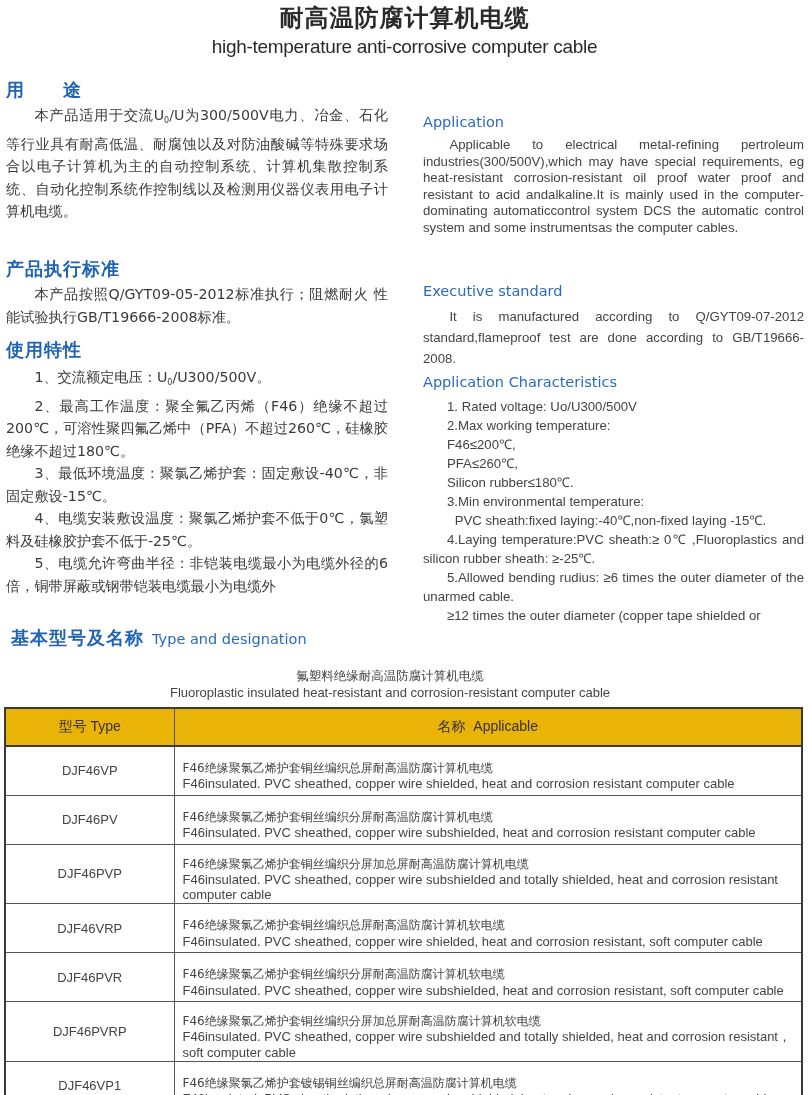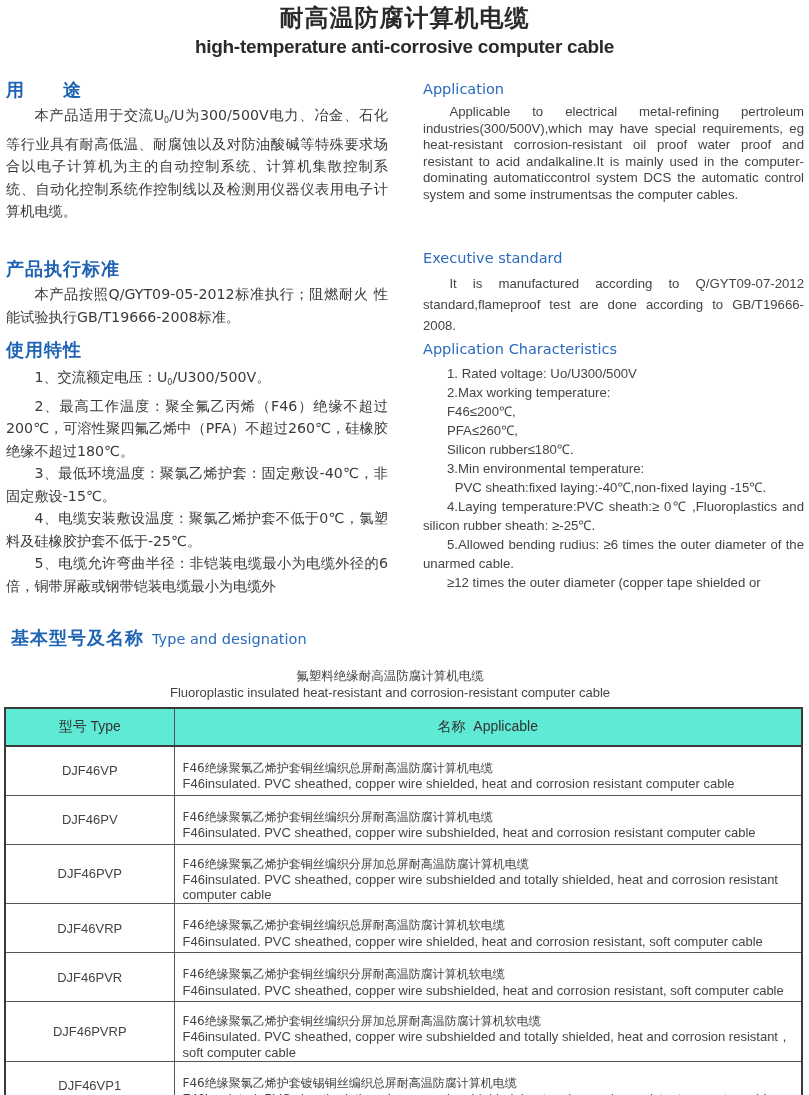--- a/index.html
+++ b/index.html
@@ -2,27 +2,27 @@
 <html><head>
   <meta charset="utf-8">
   <style>
     * { margin: 0; padding: 0; box-sizing: border-box; }
     html, body { width: 809px; height: 1095px; background: #ffffff; overflow: hidden; }
     body { position: relative; font-family: "Liberation Sans", "DejaVu Sans", sans-serif; color: #333; }
 
     .title-cn { position: absolute; top: 2px; left: 0; width: 809px; text-align: center;
       font-family: "DejaVu Sans", sans-serif; font-weight: bold; font-size: 24px; color: #2a2a2a; letter-spacing: 1px; }
     .title-en { position: absolute; top: 36px; left: 0; width: 809px; text-align: center;
-      font-family: "Liberation Sans", sans-serif; font-weight: bold; font-size: 19px; color: #2a2a2a; letter-spacing: -0.3px; }
+      font-family: "Liberation Sans", sans-serif; font-weight: normal; font-size: 19px; color: #2a2a2a; letter-spacing: -0.3px; }
 
     .col-left { position: absolute; left: 6px; width: 382px; }
     .col-right { position: absolute; left: 423px; width: 381px; }
 
     .h-cn { font-family: "DejaVu Sans", sans-serif; font-weight: bold; font-size: 18px; color: #1f63b5; letter-spacing: 1px; }
-    .h-en { font-family: "DejaVu Sans", sans-serif; font-size: 14.5px; color: #2a6bbf; }
+    .h-en { font-family: "DejaVu Sans", sans-serif; font-size: 14.5px; color: #2a6bbf; margin-top: 33px; }
 
     .p-cn { font-family: "DejaVu Sans", sans-serif; font-size: 14.2px; line-height: 22.5px; color: #3a3a3a; text-align: justify; text-align-last: left; }
     .p-en { font-family: "Liberation Sans", sans-serif; font-size: 13.2px; line-height: 16.6px; color: #444; text-align: justify; }
     .indent { text-indent: 2em; }
     .sub { font-size: 8px; vertical-align: -3px; }
 
     .sec1-l { top: 78px; }
     .sec1-r { top: 81px; }
     .sec2-l { top: 244px; margin-top: 13px; }
     .sec2-r { top: 250px; }
@@ -34,21 +34,21 @@
     .type-heading { position: absolute; top: 626px; left: 11px; }
     .type-heading .cn { font-family: "DejaVu Sans", sans-serif; font-weight: bold; font-size: 18px; color: #1f63b5; letter-spacing: 1px; }
     .type-heading .en { font-family: "DejaVu Sans", sans-serif; font-size: 14.5px; color: #2a6bbf; margin-left: 8px; }
 
     .tbl-caption { position: absolute; top: 667px; left: 0; width: 780px; text-align: center; color: #444; }
     .tbl-caption .cn { font-family: "DejaVu Sans", sans-serif; font-size: 12.5px; line-height: 18px; }
     .tbl-caption .en { font-family: "Liberation Sans", sans-serif; font-size: 13px; line-height: 16px; }
 
     table.spec { position: absolute; top: 707px; left: 4px; width: 799px; border-collapse: collapse;
       border: 2px solid #3a3a3a; font-family: "Liberation Sans", sans-serif; }
-    table.spec th { background: #5eead4; height: 38px; font-weight: normal; font-size: 14px; color: #333;
+    table.spec th { background: #eab308; height: 38px; font-weight: normal; font-size: 14px; color: #333;
       border: 1px solid #555; border-bottom: 2px solid #3a3a3a; }
     table.spec th.c1 { width: 169px; }
     table.spec td { border: 1px solid #555; font-size: 13px; color: #444; vertical-align: middle; }
     table.spec td.model { text-align: center; }
     table.spec td.desc { padding: 12px 6px 1px 8px; line-height: 15.2px; height: 49px; }
     table.spec td.desc .d-cn { font-family: "DejaVu Sans", sans-serif; font-size: 12px; display: block; }
     table.spec td.desc .d-en { display: block; }
   </style>
 </head>
 <body>

